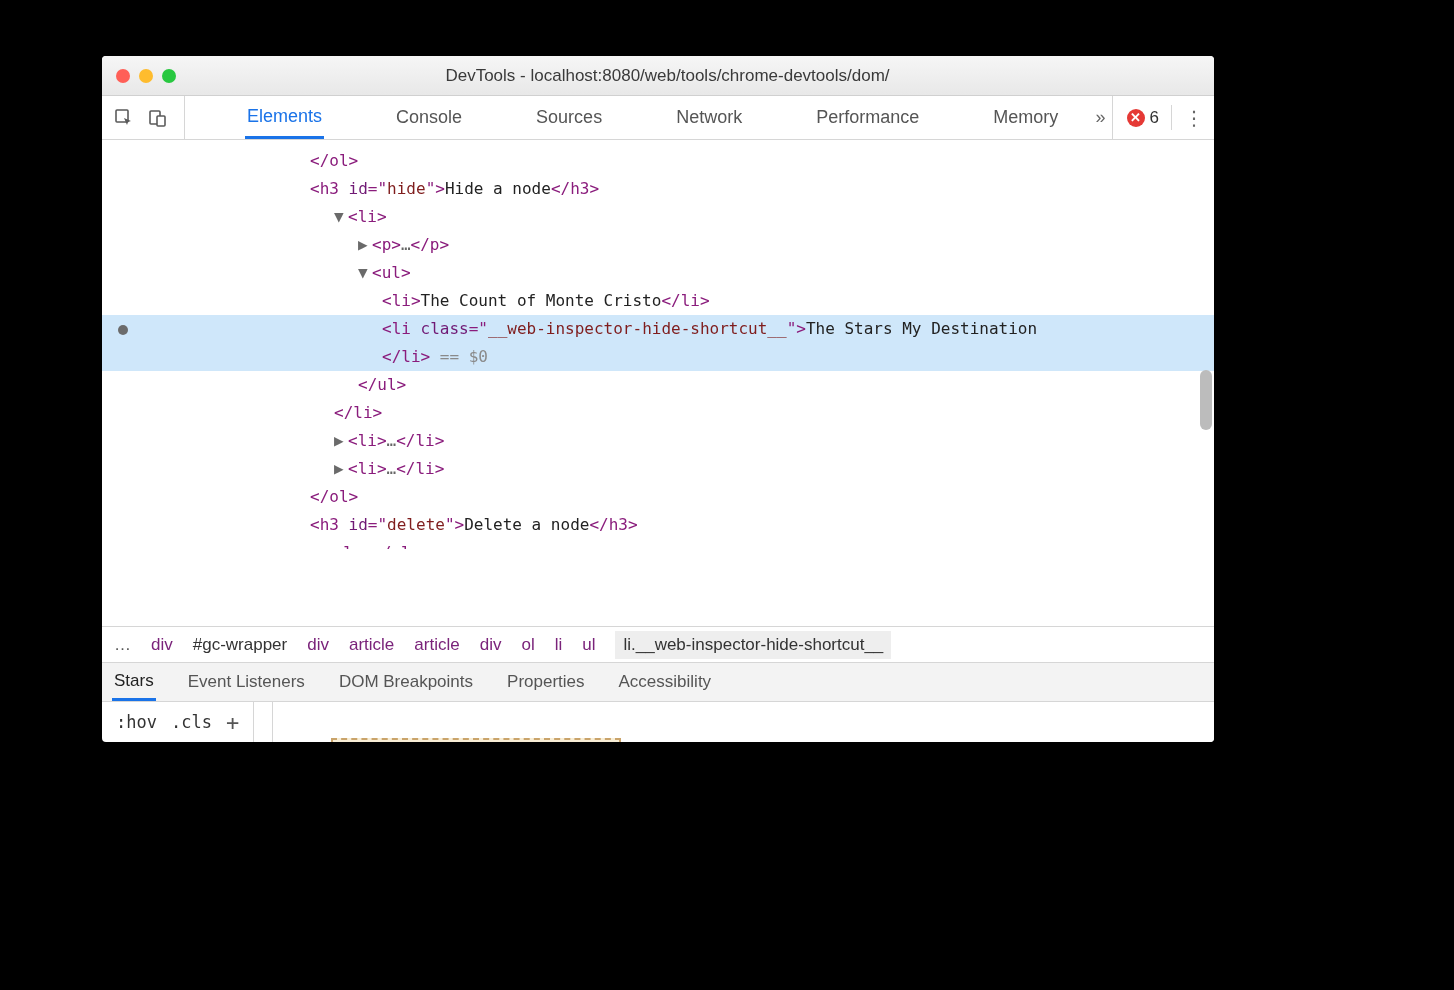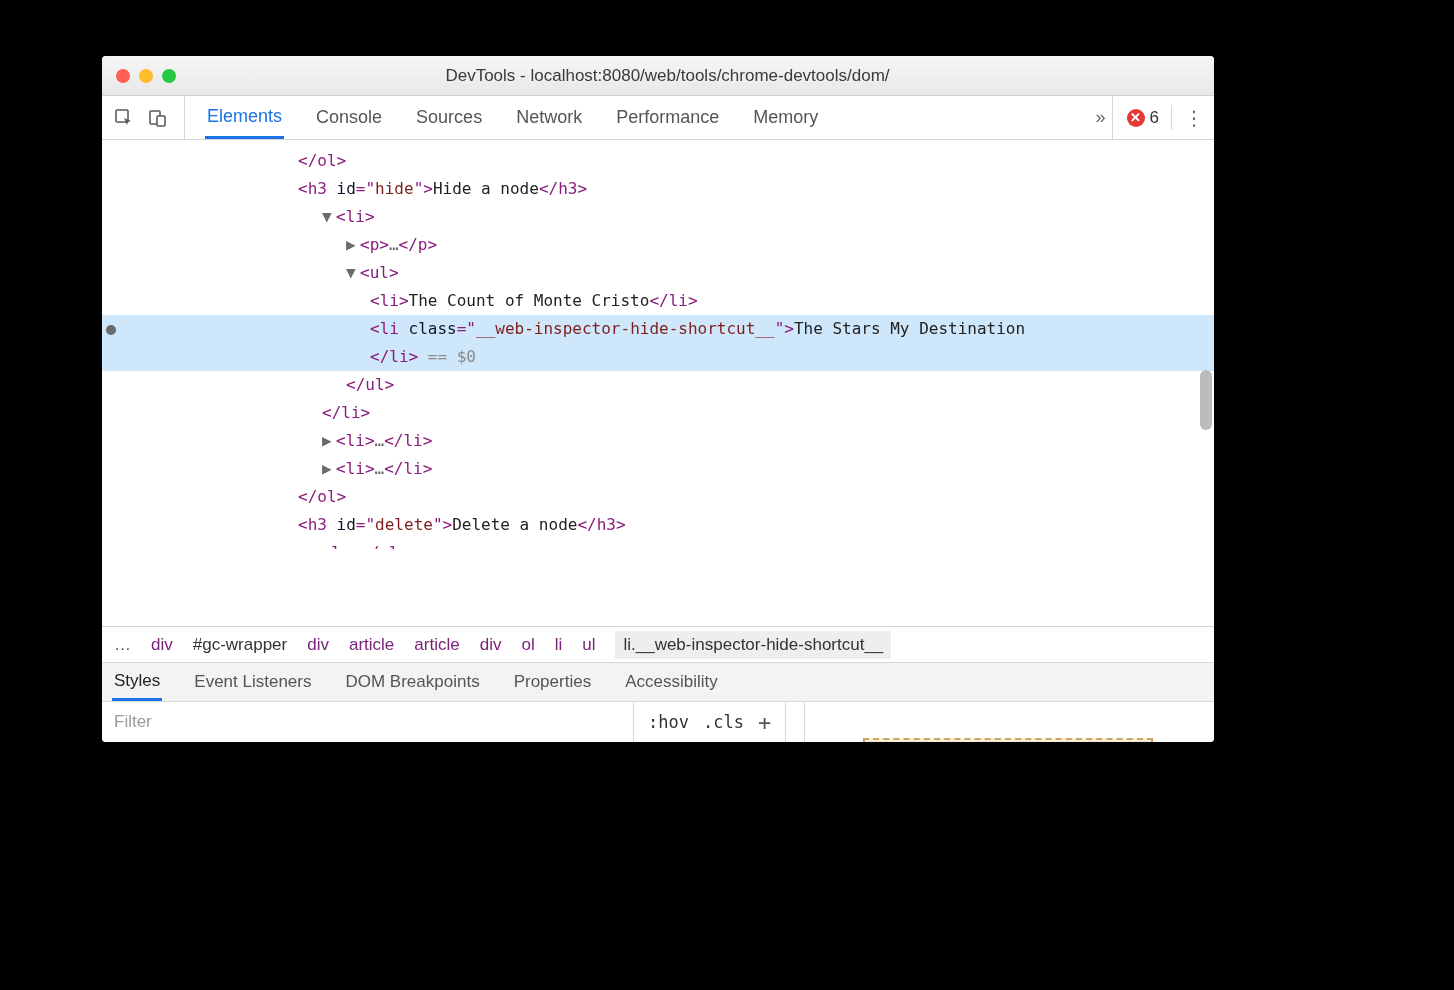--- a/index.html
+++ b/index.html
@@ -58,44 +58,45 @@
     width: 24px; height: 24px;
     display: flex; align-items: center; justify-content: center;
     color: #5a5a5a;
   }
   .tabs { display: flex; align-items: stretch; height: 100%; margin-left: 14px; gap: 30px; flex: 1; }
   .tab {
     display: flex; align-items: center;
     font-size: 18px; color: #555;
     cursor: pointer;
     padding: 0 2px;
+    margin-left: 40px;
   }
   .tab.active { color: #1a73e8; border-bottom: 3px solid #1a73e8; }
   .tb-right { display: flex; align-items: center; gap: 12px; padding-left: 14px; border-left: 1px solid #d6d6d6; height: 100%; }
   .err-badge { display: flex; align-items: center; gap: 5px; font-size: 17px; color: #333; }
   .err-circle { width: 18px; height: 18px; border-radius: 50%; background: #e53935; color: #fff; font-size: 13px; font-weight: bold; display: flex; align-items: center; justify-content: center; }
   .more-dots { width: 20px; text-align: center; color: #666; font-size: 20px; line-height: 1; }
   .more-arrows { color: #666; font-size: 18px; }
 
   .dom-panel {
     flex: 1;
     overflow: hidden;
     font-family: Menlo, Consolas, monospace;
     font-size: 16px;
     line-height: 28px;
     position: relative;
     background: #fff;
   }
   .dom-inner { padding-top: 0; }
-  .row { white-space: nowrap; padding-left: 0; position: relative; }
+  .row { white-space: nowrap; padding-left: 12px; position: relative; }
   .arrow { display:inline-block; width: 14px; color: #6a6a6a; }
   .indent { display:inline-block; }
   .ang { color: #8a1c7c; }
   .tagn { color: #8a1c7c; }
-  .attr { color: #0f172a; }
+  .attr { color: #701a75; }
   .attrv { color: #7f1d1d; }
   .txt { color: #222; }
   .ellip { color: #666; }
   .selvar { color: #8a8a8a; }
   .row.selected {
     background: #cfe7fa;
   }
   .hidden-marker {
     display: inline-block;
     width: 10px; height: 10px;
@@ -277,29 +278,28 @@
       <span class="crumb" style="color: rgb(122, 35, 122);">article</span>
       <span class="crumb" style="color: rgb(122, 35, 122);">article</span>
       <span class="crumb" style="color: rgb(122, 35, 122);">div</span>
       <span class="crumb" style="color: rgb(122, 35, 122);">ol</span>
       <span class="crumb" style="color: rgb(122, 35, 122);">li</span>
       <span class="crumb" style="color: rgb(122, 35, 122);">ul</span>
       <span class="crumb sel">li.__web-inspector-hide-shortcut__</span>
     </div>
 
   <div class="subtabs" id="subtabs">
-      <div class="subtab active">Styles</div>
+      <div class="subtab active">Stars</div>
       <div class="subtab">Event Listeners</div>
       <div class="subtab">DOM Breakpoints</div>
       <div class="subtab">Properties</div>
       <div class="subtab">Accessibility</div>
     </div>
 
   <div class="styles-toolbar">
-    <input class="filter-box" placeholder="Filter" style="">
     <div class="styles-actions">
       <span>:hov</span>
       <span>.cls</span>
       <span class="plus">+</span>
       <span class="sep"></span>
     </div>
     <div class="styles-right">
       <div class="dashed-box"></div>
     </div>
   </div>

